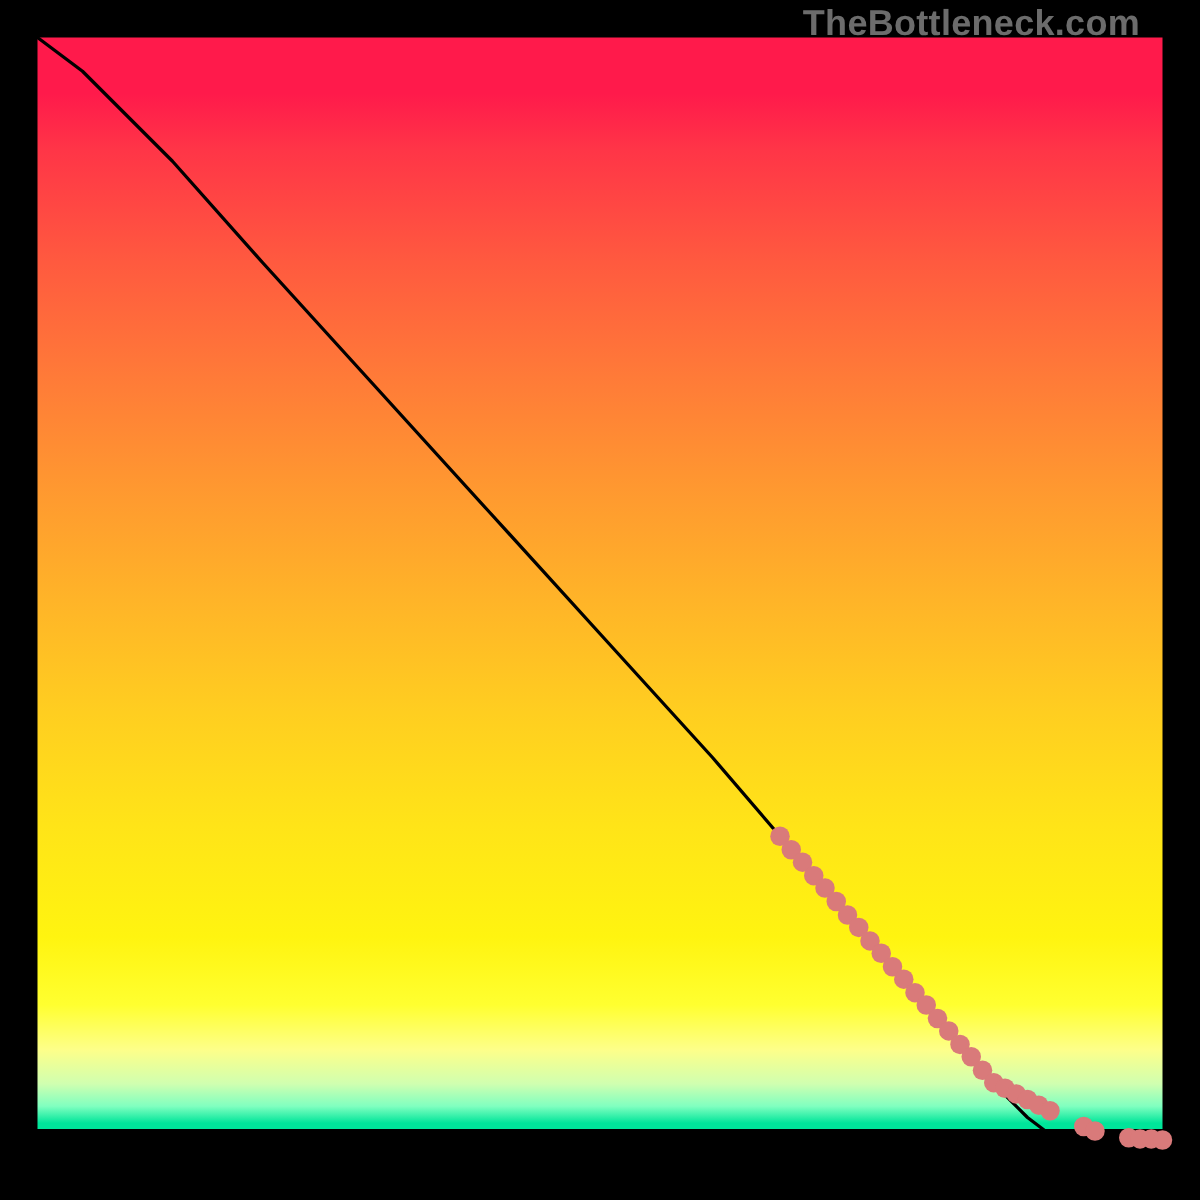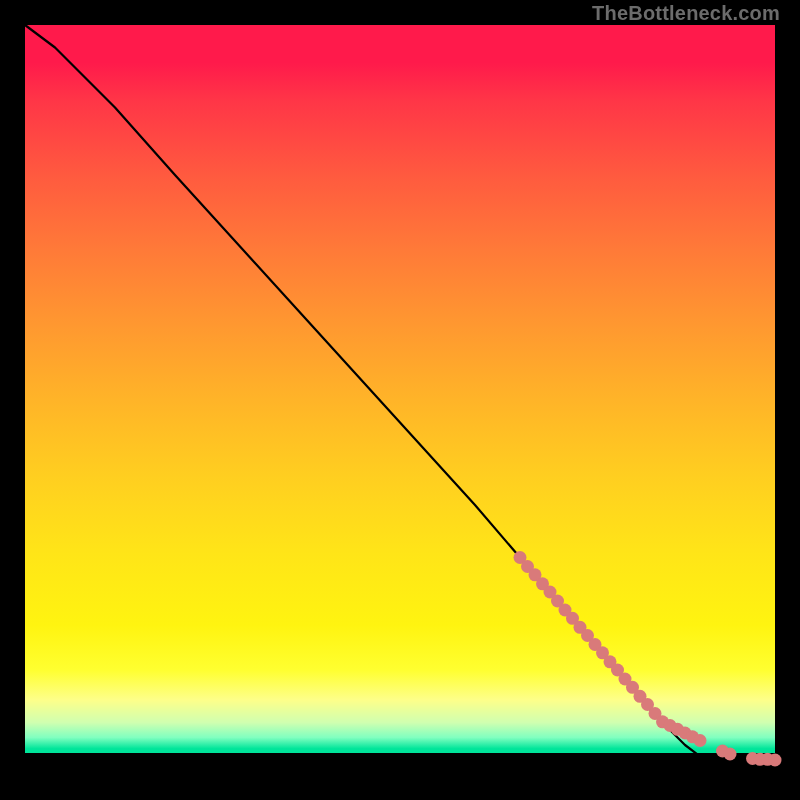--- a/index.html
+++ b/index.html
@@ -41,23 +41,23 @@
       #80ffc0 95%,
       #00e59a 96.5%,
       #00e59a 97%,
       #000000 97%,
       #000000 100%
     );
   }
   .watermark {
     position: absolute;
     top: 2px;
-    right: 20px;
+    right: 40px;
     font-family: Arial, Helvetica, sans-serif;
-    font-size: 20px;
+    font-size: 24px;
     font-weight: 600;
     color: #6c6c6c;
     letter-spacing: 0.2px;
     white-space: nowrap;
   }
   svg.curve {
     position: absolute;
     left: 25px;
     top: 25px;
     width: 750px;

